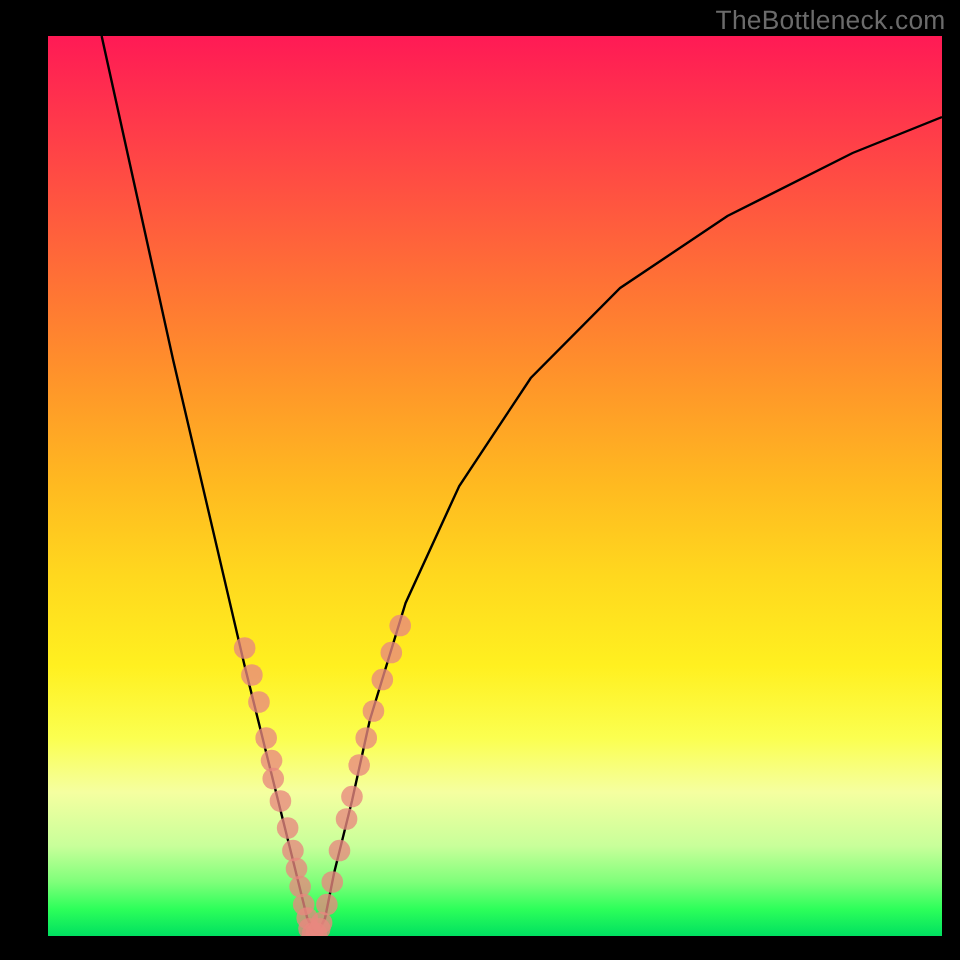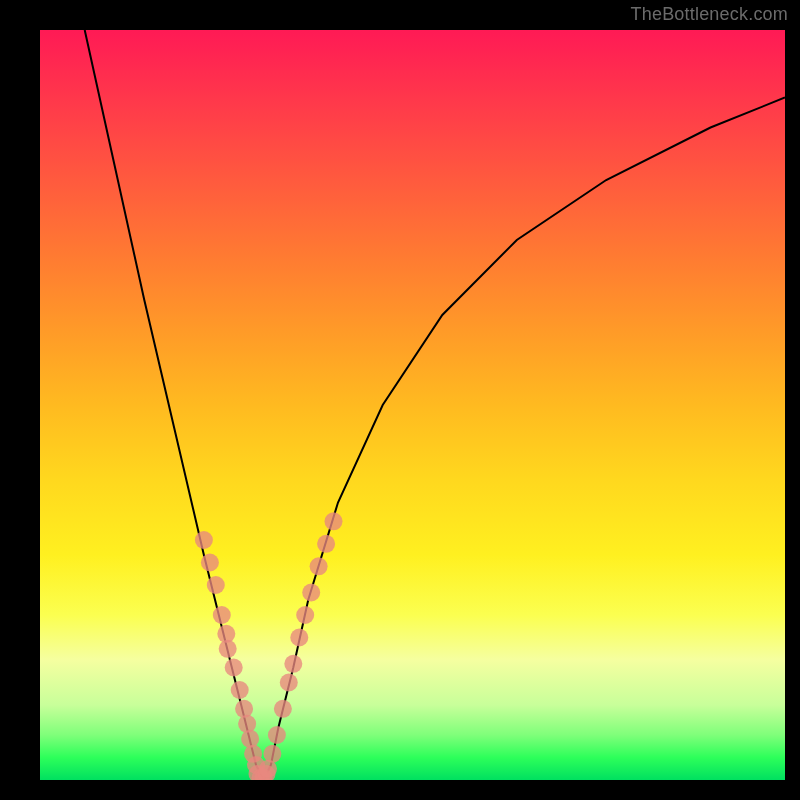--- a/index.html
+++ b/index.html
@@ -39,21 +39,21 @@
       #7fff7a 94%,
       #2dff5a 97%,
       #00e060 100%
     );
   }
   .watermark {
     position: absolute;
     top: 4px;
     right: 12px;
     color: #6b6b6b;
-    font-size: 18px;
+    font-size: 22px;
     font-weight: 500;
     letter-spacing: 0.2px;
     user-select: none;
     text-align: right;
   }
   svg.curve {
     position: absolute;
     left: 0; top: 0;
     width: 745px; height: 750px;
   }

